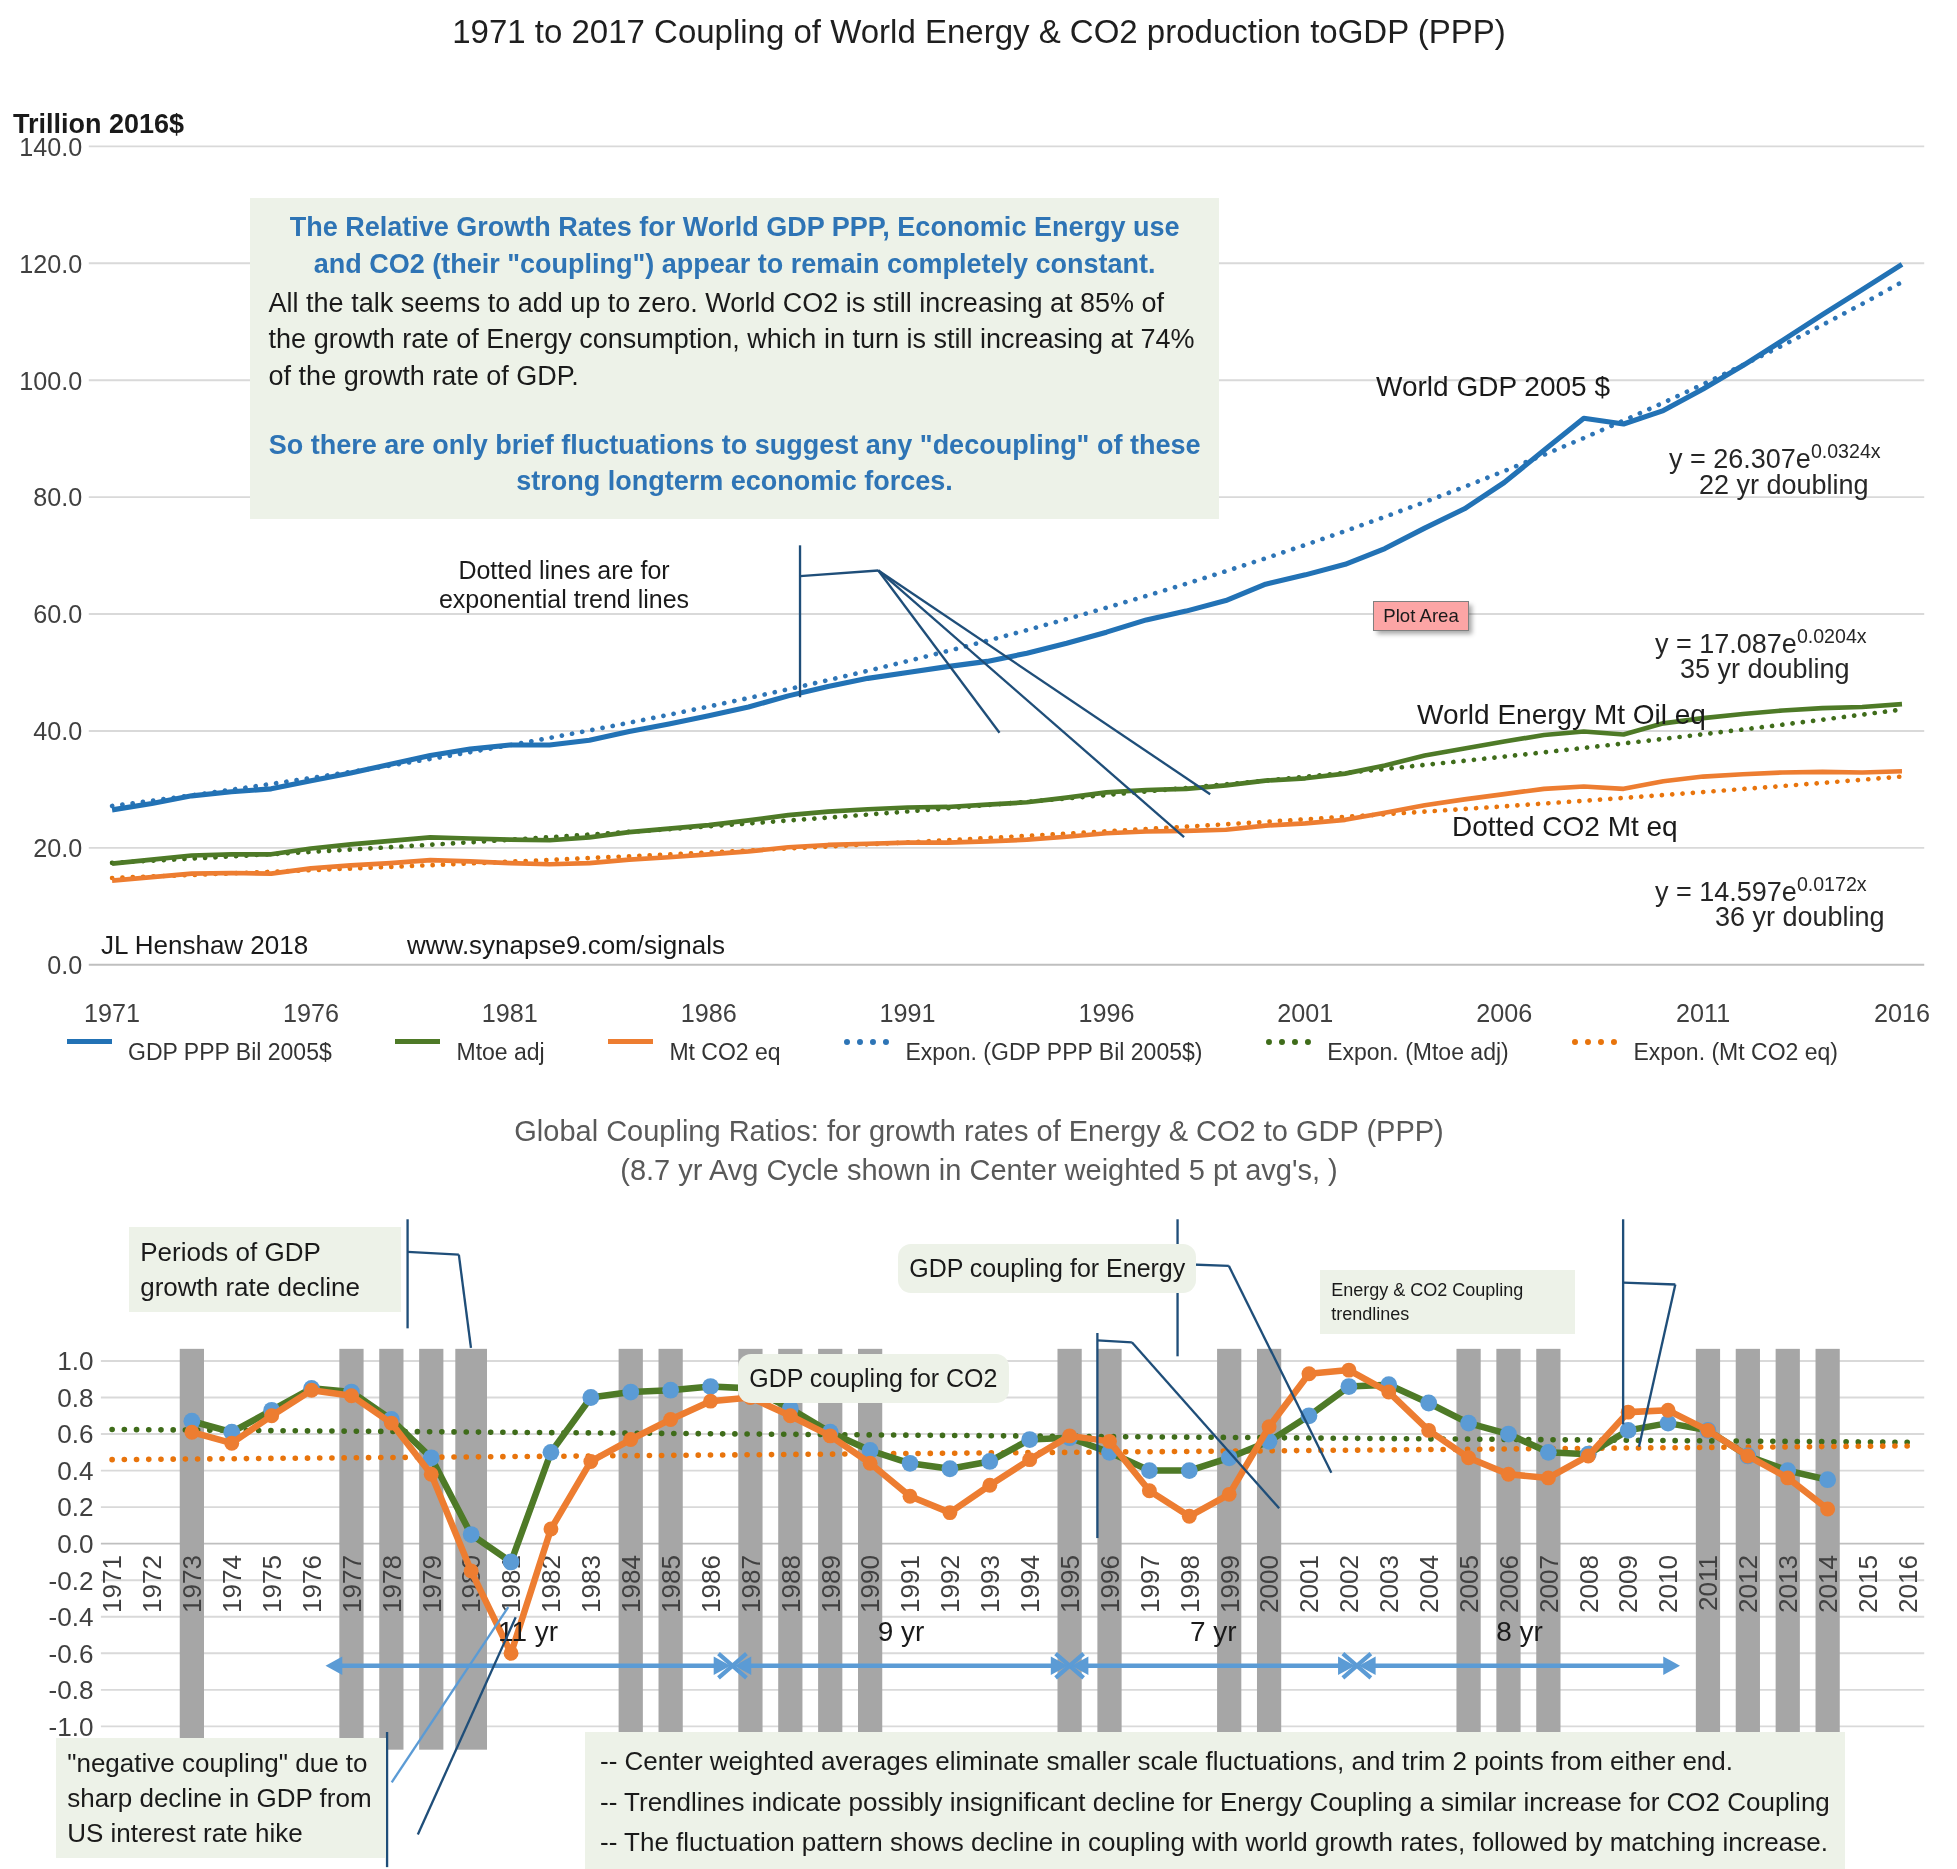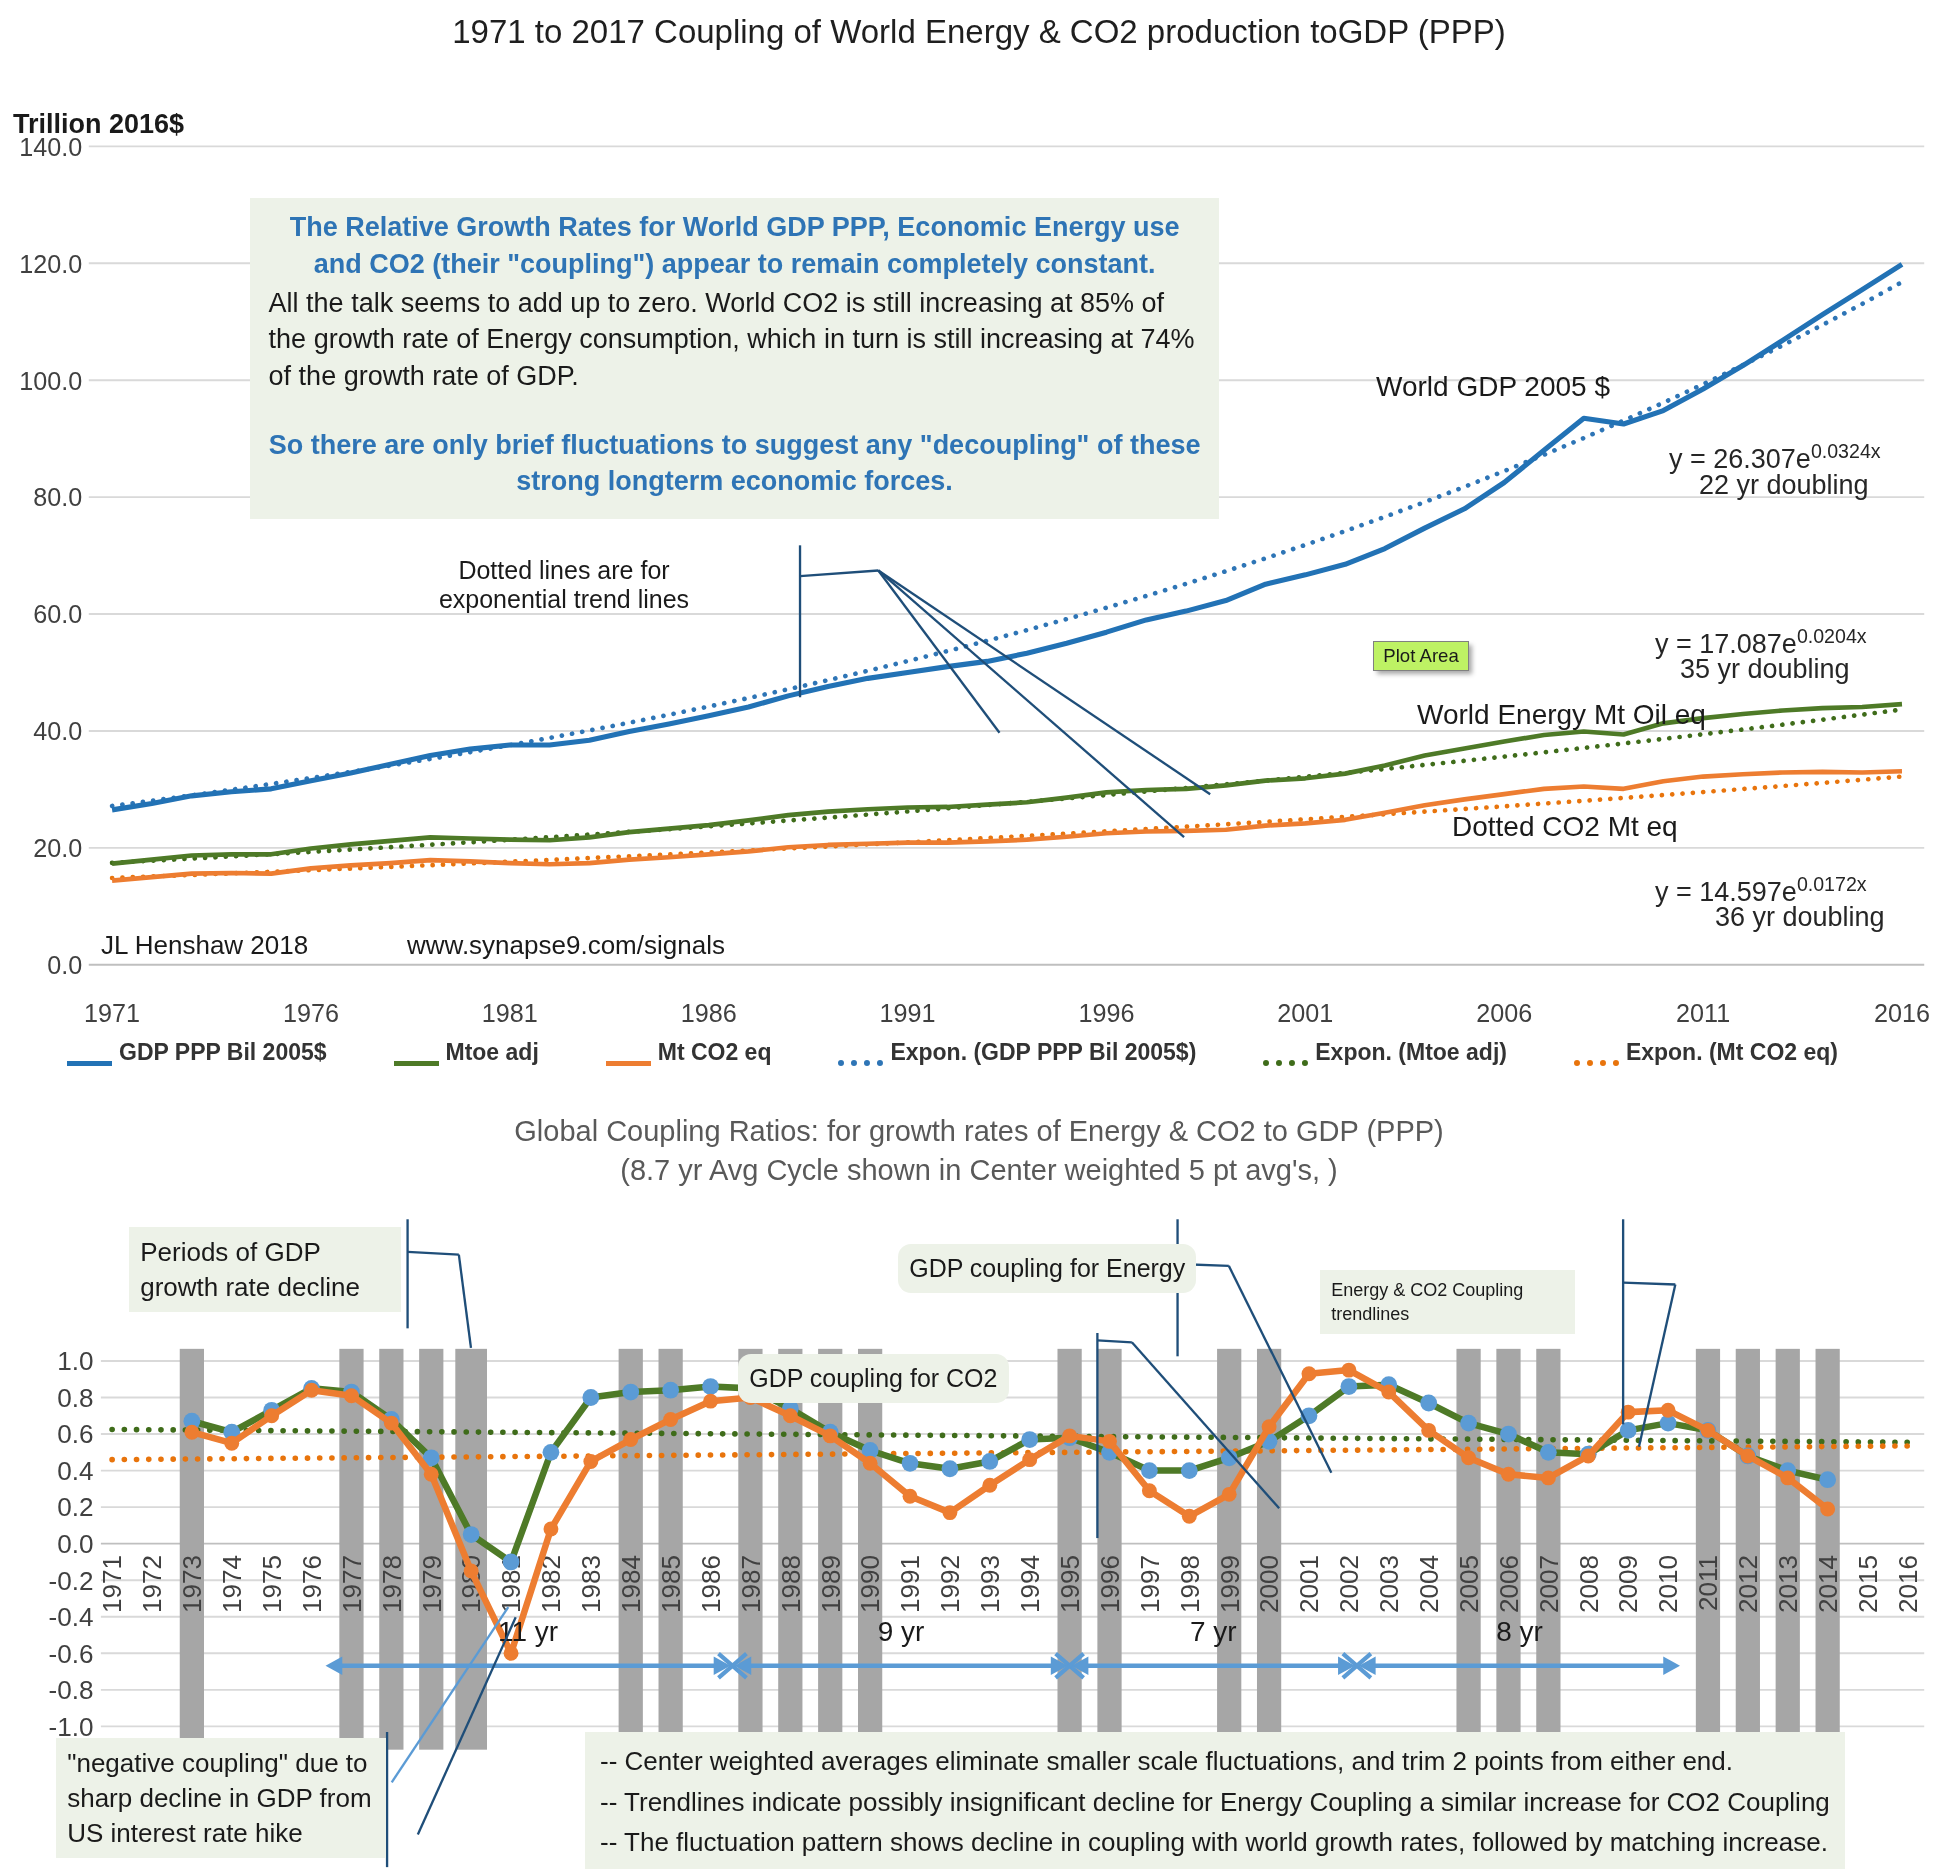--- a/index.html
+++ b/index.html
@@ -14,25 +14,25 @@
   .chart-subtitle{width:100%;text-align:center;font-size:26px;font-style:italic;color:#1f1f1f;}
   .ylab{font-size:27px;font-weight:600;color:#1a1a1a;}
   .infobox{background:#edf2e8;padding:11.2px 18.6px;width:932px;font-size:27px;line-height:1.36;}
   .infobox .blue{color:#2e74b5;font-weight:bold;text-align:center;}
   .infobox .black{color:#1a1a1a;text-align:left;margin-top:1.9px;}
   .infobox .blue2{color:#2e74b5;font-weight:bold;text-align:center;margin-top:32px;margin-bottom:7.5px;}
   .lbl{font-size:28px;color:#1a1a1a;white-space:nowrap;}
   .eq{font-size:27px;color:#262626;white-space:nowrap;}
   .eq sup{font-size:19.6px;}
   .note-c{font-size:25px;color:#1a1a1a;text-align:center;width:280px;}
-  .tooltip{background:#bef264;border:0.9px solid #808080;font-size:18.6px;color:#1a1a1a;padding:2.8px 9.3px;
-           box-shadow:3.7px 3.7px 4.7px rgba(0,0,0,0.35);white-space:nowrap;margin-top:40px;}
+  .tooltip{background:#fca5a5;border:0.9px solid #808080;font-size:18.6px;color:#1a1a1a;padding:2.8px 9.3px;
+           box-shadow:3.7px 3.7px 4.7px rgba(0,0,0,0.35);white-space:nowrap;}
   .credit{font-size:26px;color:#1a1a1a;white-space:nowrap;}
   .legend{display:flex;justify-content:space-between;align-items:center;font-size:23px;color:#333;}
-  .legend .item{display:flex;align-items:flex-end;gap:7px;white-space:nowrap;font-weight:bold;}
+  .legend .item{display:flex;align-items:flex-start;gap:16px;white-space:nowrap;}
   .legend .sw{width:45px;height:0;}
   .b-title{width:100%;text-align:center;font-size:29px;color:#595959;}
   .greenbox{background:#edf2e8;font-size:26px;color:#1a1a1a;padding:7.5px 11.2px;line-height:1.35;}
   .nowrap{white-space:nowrap;border-radius:13px;}
   .bullets{background:#edf2e8;font-size:26px;color:#1a1a1a;padding:9.3px 15px;line-height:1.55;}
   .bullets div{white-space:nowrap;}
 </style>
 </head>
 <body>
 

